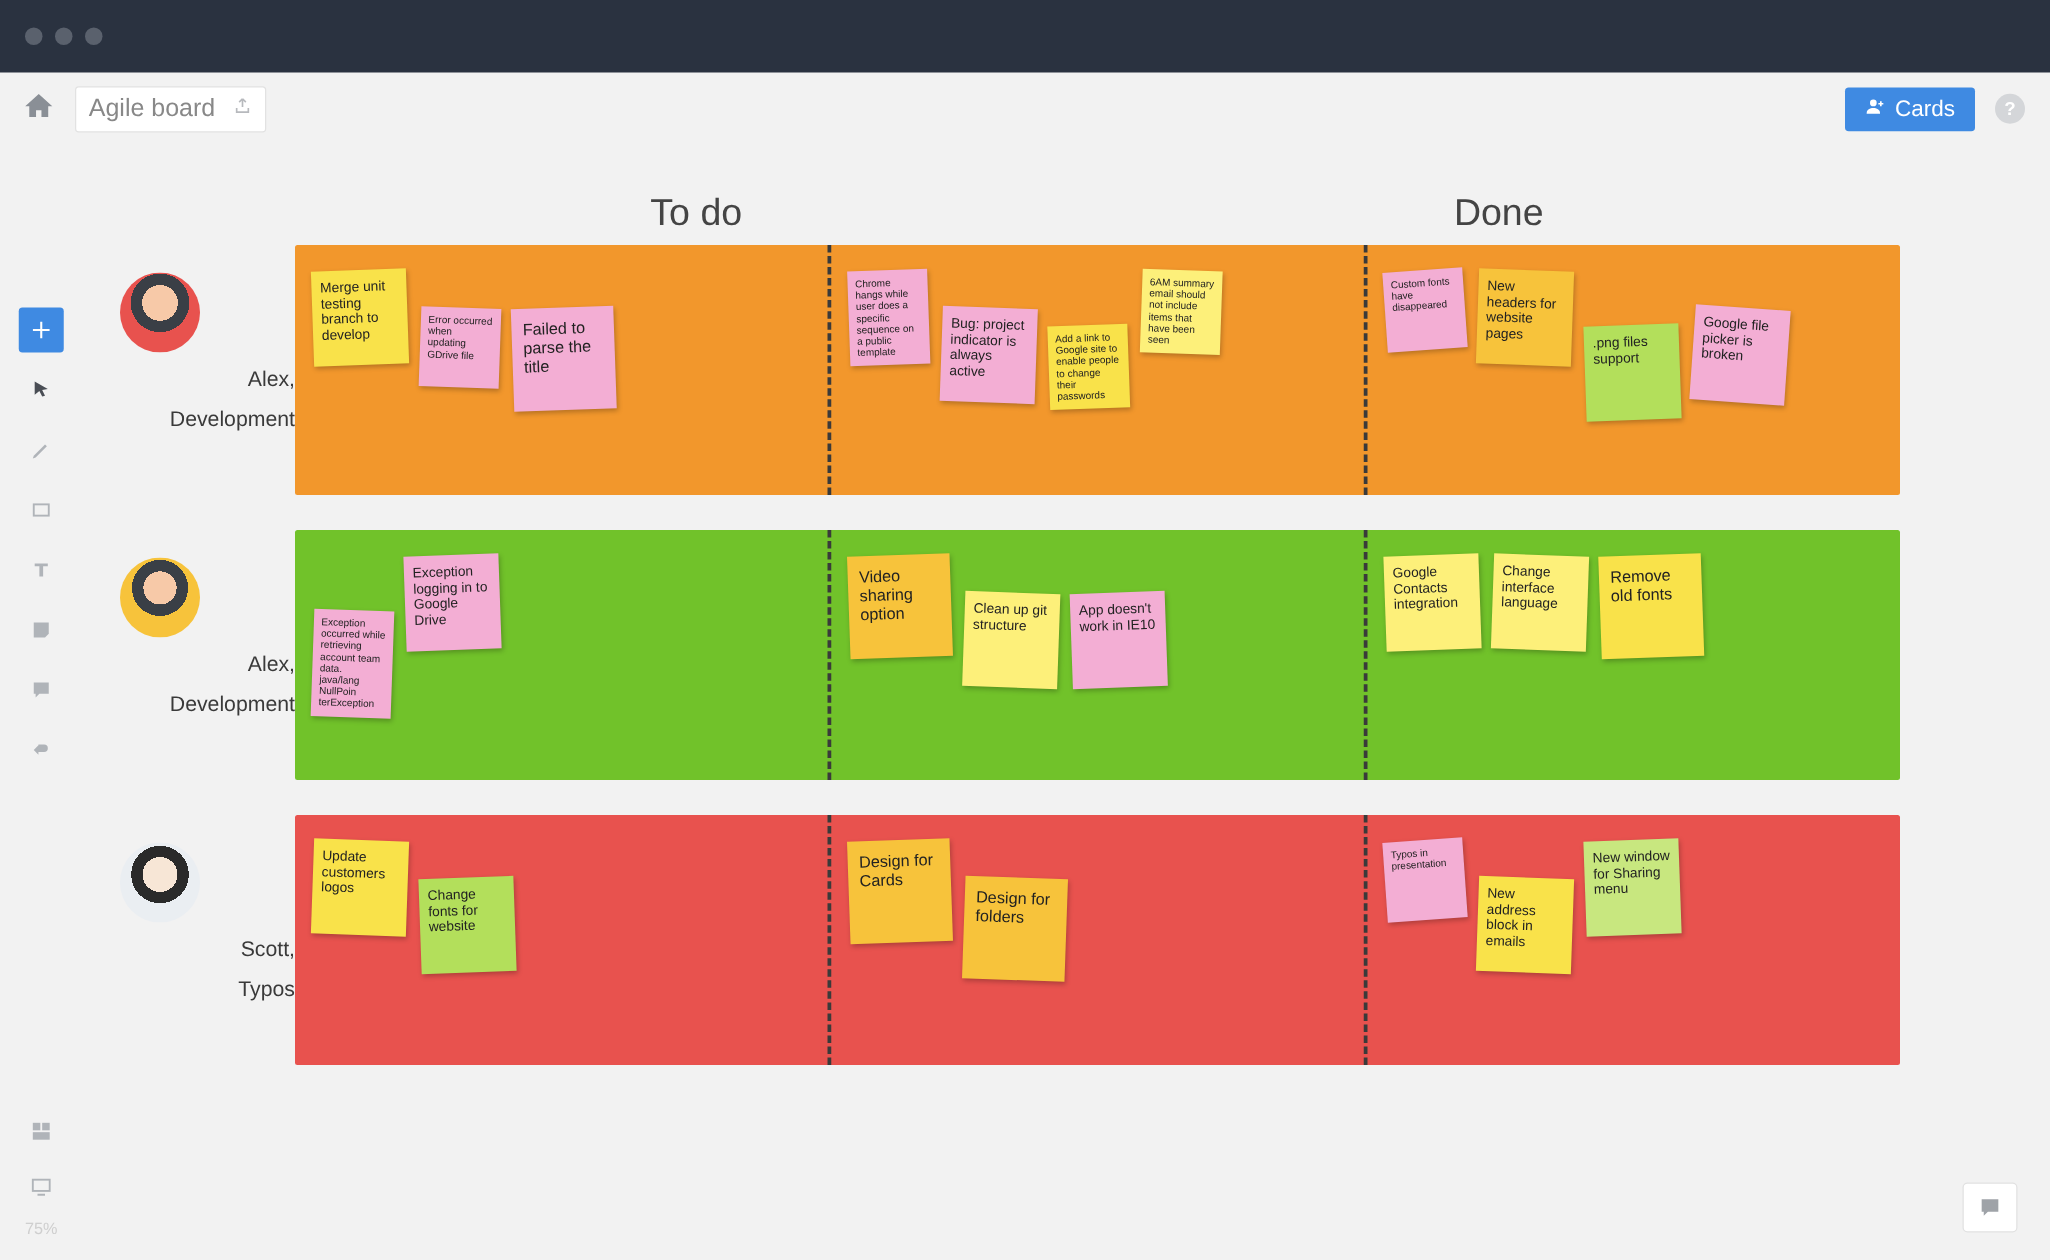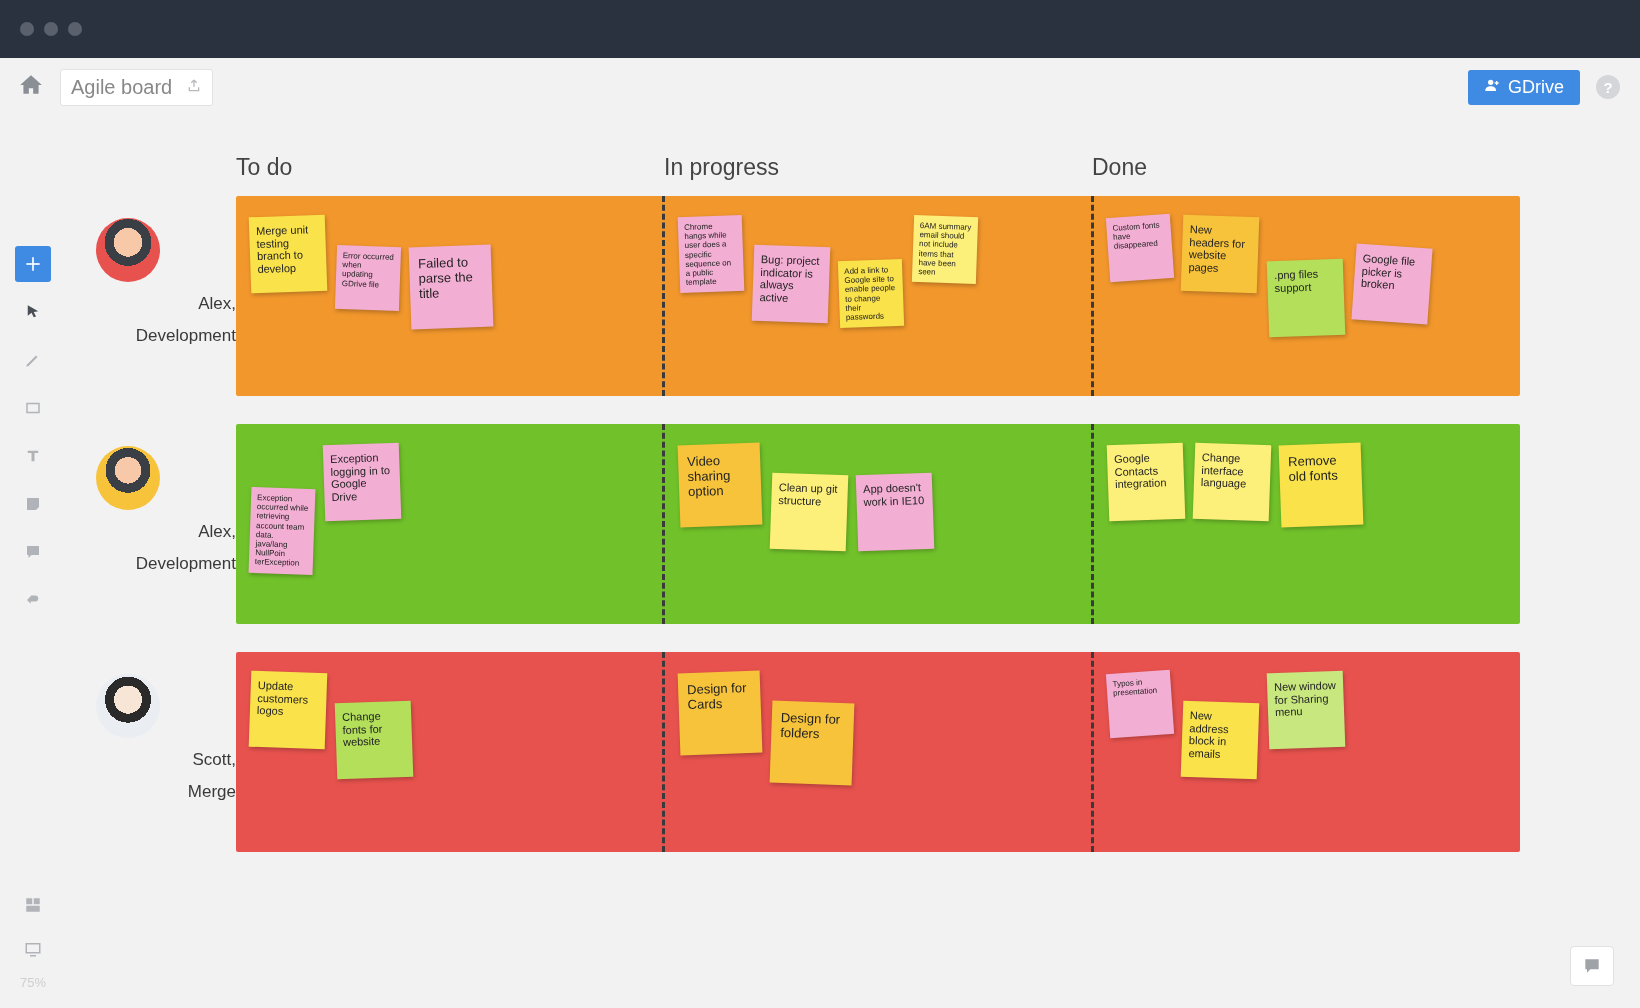--- a/index.html
+++ b/index.html
@@ -113,21 +113,22 @@
   overflow: hidden;
 }
 .columns-header {
   position: absolute;
   left: 170px; right: 120px;
   top: 38px;
   display: flex;
 }
 .columns-header .col {
   flex: 1;
-  font-size: 23px;
+  text-align: center;
+  font-size: 30px;
   color: #444;
 }
 .lanes {
   position: absolute;
   left: 30px; right: 120px;
   top: 80px;
 }
 .lane {
   display: flex;
   align-items: stretch;
@@ -246,21 +247,21 @@
     </div>
     <div class="spacer"></div>
     <button class="share-btn">
       <span>
         <svg viewBox="0 0 24 24">
             <circle cx="10" cy="8" r="4"></circle>
             <path d="M2 20c0-4 4-6 8-6s8 2 8 6v1H2z"></path>
             <path d="M19 6v6m-3-3h6" stroke="#fff" stroke-width="2" fill="none"></path>
           </svg>
       </span>
-      <span>GDrive</span>
+      <span>Cards</span>
     </button>
     <span class="help-btn">?</span>
   </div>
 
   <div class="body">
 
     <div class="left-tools">
       <div class="tool add">
         <svg viewBox="0 0 24 24">
             <path d="M11 4h2v16h-2z"></path>
@@ -318,21 +319,20 @@
             </svg>
         </div>
         <span class="zoom-label">75%</span>
       </div>
     </div>
 
     <div class="canvas">
 
       <div class="columns-header">
         <div class="col">To do</div>
-        <div class="col">In progress</div>
         <div class="col">Done</div>
       </div>
 
       <div class="lanes" id="lanes">
           <div class="lane lane-alex">
             <div class="assignee">
               <div class="avatar av-alex"></div>
               <div class="name-line">Alex,</div>
               <div class="name-line">Development</div>
             </div>
@@ -376,21 +376,21 @@
                 <div class="sticky med c-lightyellow rot-l1">Google Contacts integration</div>
                 <div class="sticky med c-lightyellow rot-r1">Change interface language</div>
                 <div class="sticky big c-yellow rot-l1">Remove old fonts</div>
               </div>
             </div>
           </div>
           <div class="lane lane-scott">
             <div class="assignee">
               <div class="avatar av-scott"></div>
               <div class="name-line">Scott,</div>
-              <div class="name-line">Merge</div>
+              <div class="name-line">Typos</div>
             </div>
             <div class="lane-body">
               <div class="lane-col">
                 <div class="sticky med c-yellow rot-r1">Update customers logos</div>
                 <div class="sticky med c-green rot-l1 push-down">Change fonts for website</div>
               </div>
               <div class="lane-col">
                 <div class="sticky big c-orange rot-l1">Design for Cards</div>
                 <div class="sticky big c-orange rot-r1 push-down">Design for folders</div>
               </div>

